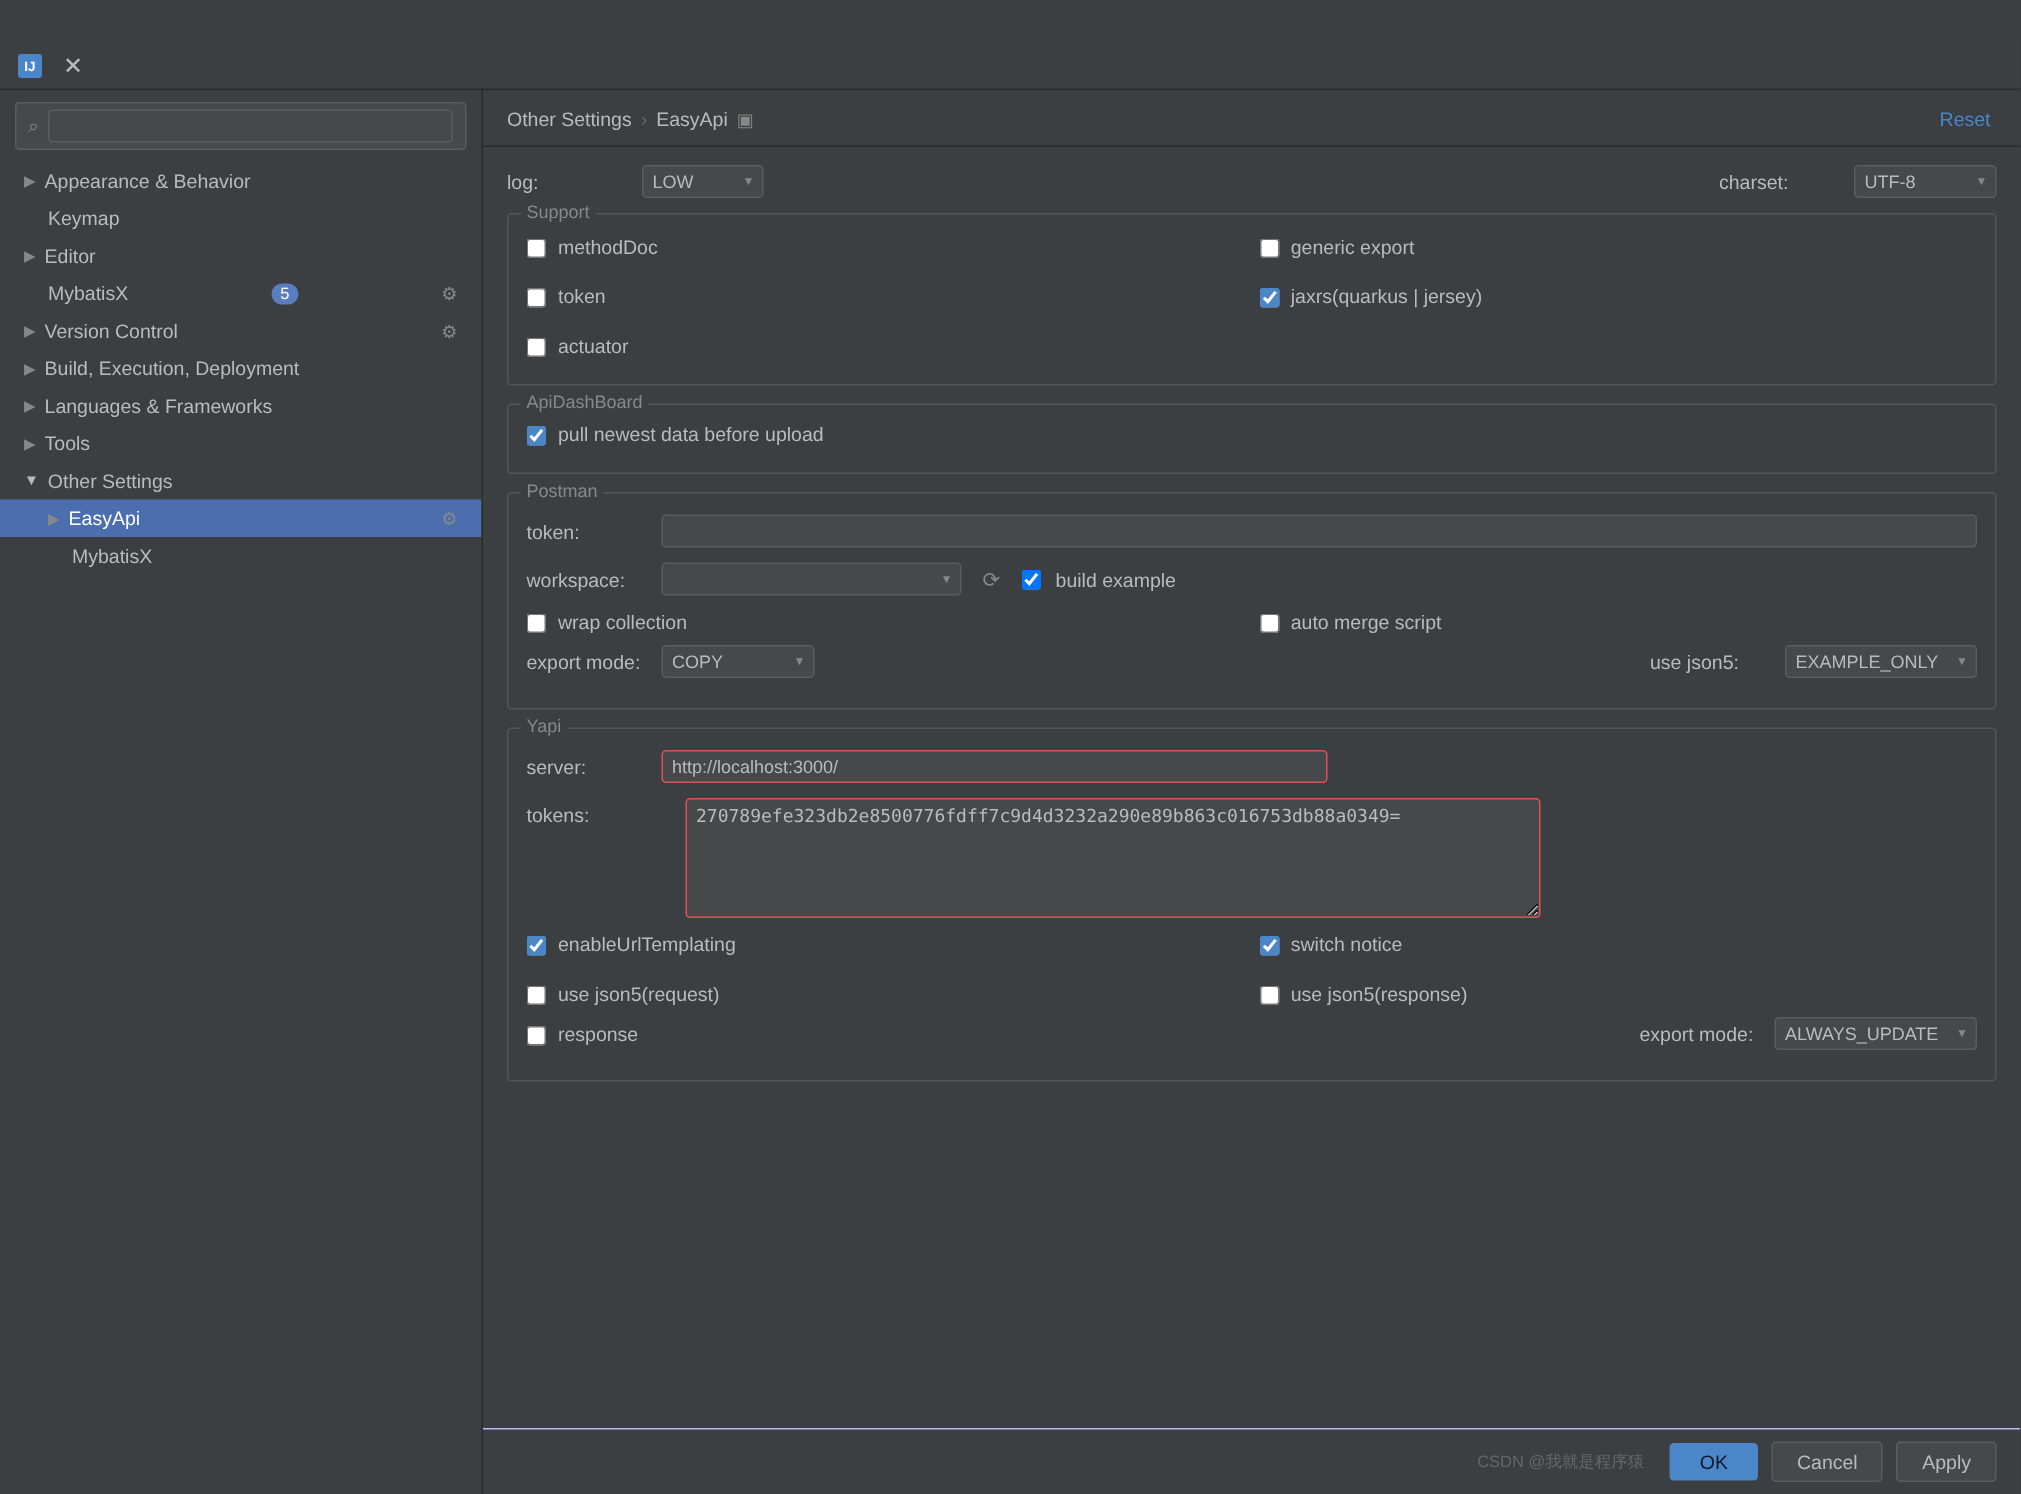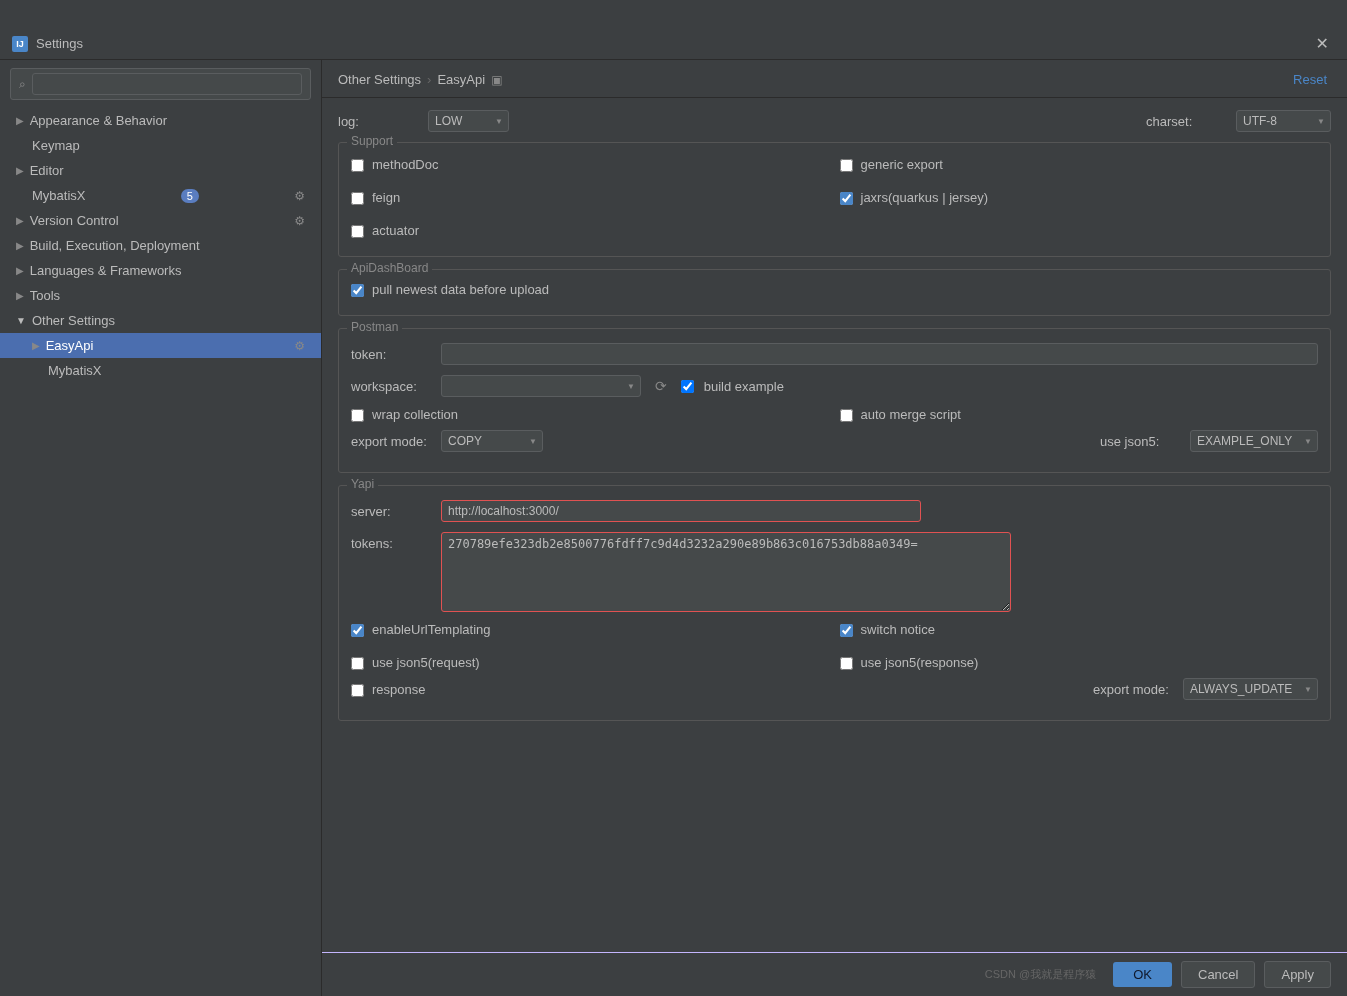--- a/index.html
+++ b/index.html
@@ -232,20 +232,21 @@
     textarea {
       background: #45494a;
       border: 1px solid #e05252;
       color: #bbbbbb;
       padding: 4px 6px;
       border-radius: 3px;
       font-size: 12px;
       resize: vertical;
       outline: none;
       font-family: monospace;
+      margin-left: 16px;
     }
     .refresh-btn {
       background: none;
       border: none;
       color: #888;
       cursor: pointer;
       font-size: 14px;
       padding: 2px 4px;
     }
     
@@ -299,21 +300,20 @@
       color: #888;
     }
   </style>
 </head>
 <body>
 
 <div class="window">
 
   <div class="title-bar">
     <div class="title-bar-icon">IJ</div>
-    <span class="title-bar-title">Settings</span>
     <div class="title-bar-close">✕</div>
   </div>
 
   <div class="content">
 
     <div class="sidebar">
       <div class="search-box">
         <span class="search-icon">⌕</span>
         <input type="text" placeholder="" style="">
       </div>
@@ -405,21 +405,21 @@
             <div class="checkbox-row">
               <input type="checkbox" style="">
               <span class="checkbox-label">methodDoc</span>
             </div>
             <div class="checkbox-row">
               <input type="checkbox" style="">
               <span class="checkbox-label">generic export</span>
             </div>
             <div class="checkbox-row">
               <input type="checkbox" style="">
-              <span class="checkbox-label">feign</span>
+              <span class="checkbox-label">token</span>
             </div>
             <div class="checkbox-row">
               <input type="checkbox" checked="" style="">
               <span class="checkbox-label">jaxrs(quarkus | jersey)</span>
             </div>
             <div class="checkbox-row">
               <input type="checkbox" style="">
               <span class="checkbox-label">actuator</span>
             </div>
           </div>
@@ -481,21 +481,21 @@
               </select>
             </div>
           </div>
         </div>
 
         <div class="section-box">
           <span class="section-box-title">Yapi</span>
           <div style="height:6px"></div>
           <div class="form-row">
             <span class="form-label">server:</span>
-            <input type="text" class="input-error" style="width: 480px;" value="http://localhost:3000/">
+            <input type="text" class="input-error" style="width: 444px;" value="http://localhost:3000/">
           </div>
           <div class="form-row" style="align-items:flex-start">
             <span class="form-label" style="margin-top:4px">tokens:</span>
             <textarea style="width: 570px; height: 80px; border-color: rgb(224, 82, 82);">270789efe323db2e8500776fdff7c9d4d3232a290e89b863c016753db88a0349=</textarea>
           </div>
           <div class="two-col" style="margin-top:4px">
             <div class="checkbox-row">
               <input type="checkbox" checked="" style="">
               <span class="checkbox-label">enableUrlTemplating</span>
             </div>

